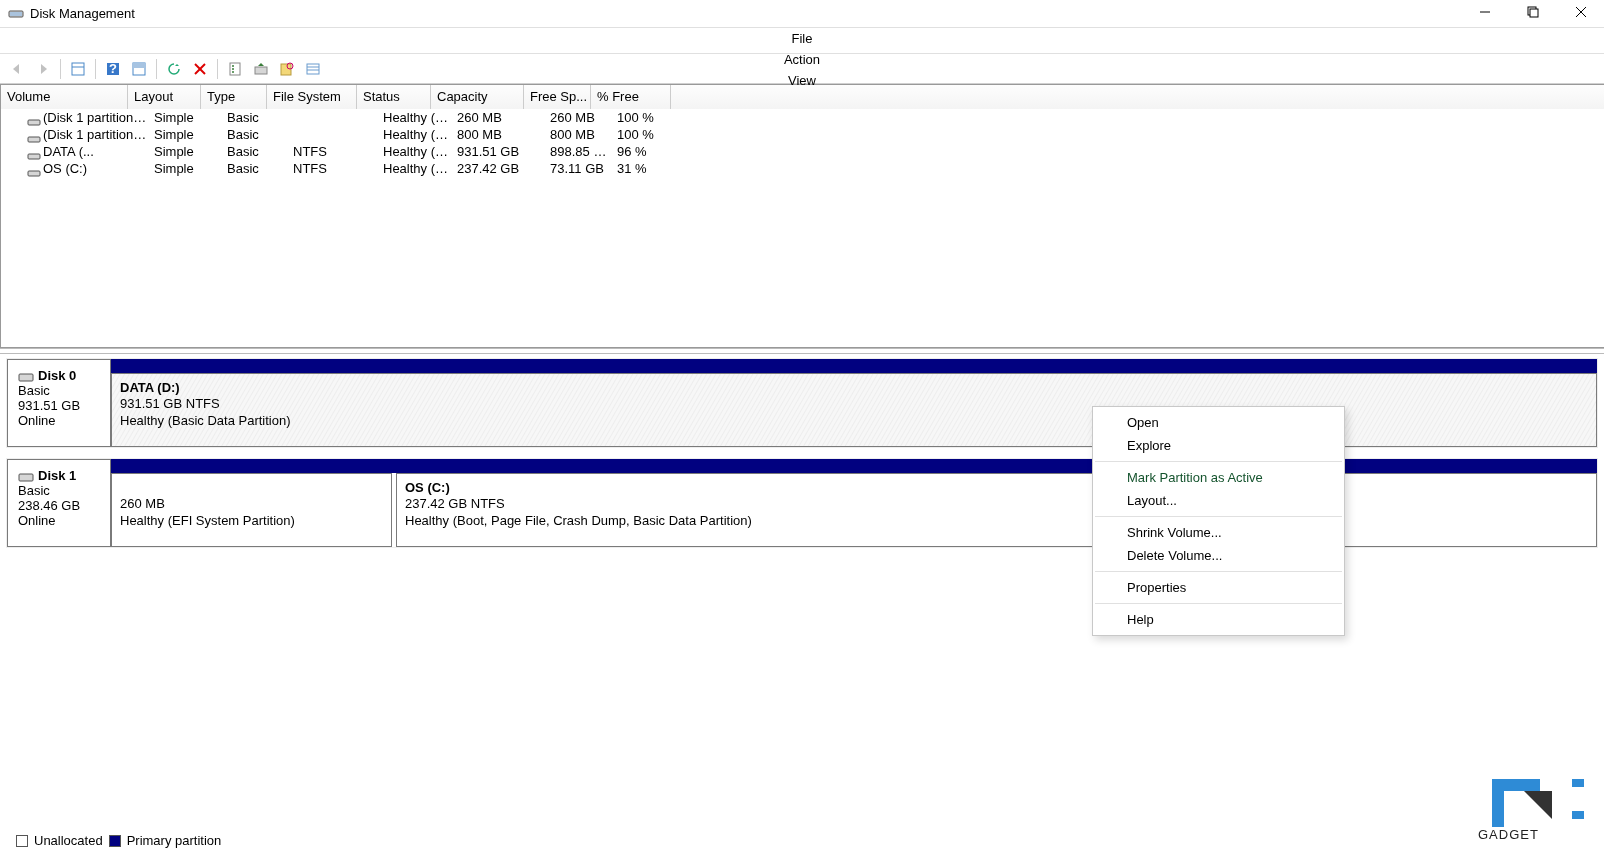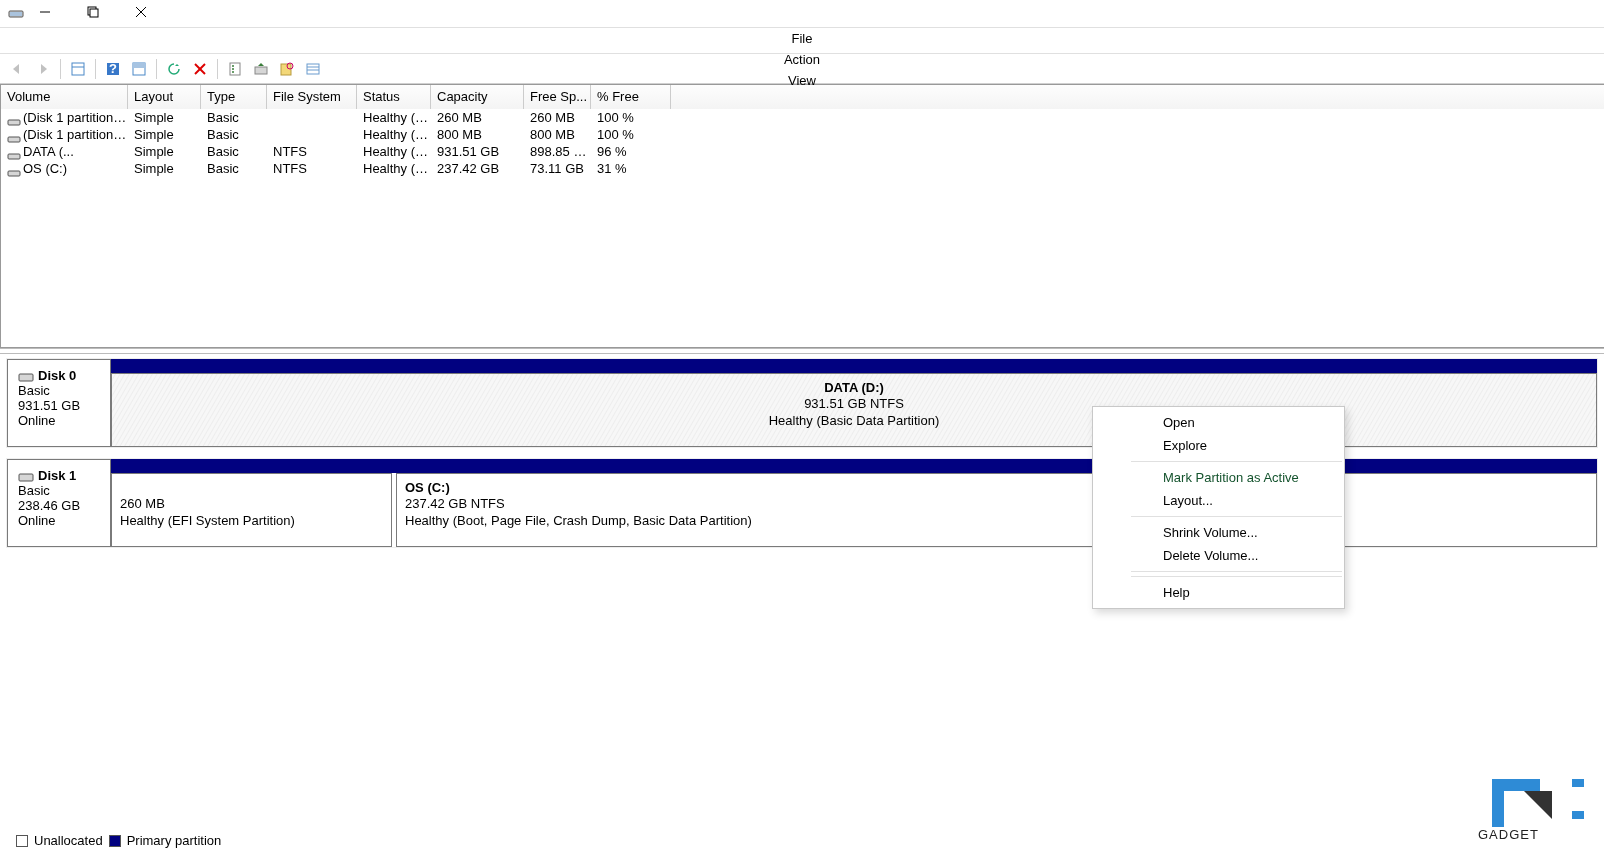--- a/index.html
+++ b/index.html
@@ -19,21 +19,21 @@
 .toolbar { height: 30px; display:flex; align-items:center; padding: 0 6px; gap: 4px; border-bottom: 1px solid #d0d0d0; }
 .toolbar .tbtn { width:22px; height:22px; display:flex; align-items:center; justify-content:center; border:1px solid transparent; }
 .toolbar .sep { width:1px; height:20px; background:#d0d0d0; margin:0 2px; }
 .toolbar svg { width:16px; height:16px; }
 .toolbar .disabled svg { opacity:0.45; }
 
 .volume-table { border-top: 1px solid #999; border-left:1px solid #999; border-bottom:1px solid #999; }
 .vt-header { display:flex; background:#fff; height:24px; border-bottom:1px solid #ddd; }
 .vt-header .col { height:24px; line-height:24px; padding-left:6px; border-right:1px solid #ccc; background:linear-gradient(#fdfdfd,#f4f4f4); position:relative; overflow:hidden; text-overflow:ellipsis; white-space:nowrap; cursor:default; }
 .vt-body { height: 238px; }
-.vt-row { display:flex; height:17px; line-height:17px; }
+.vt-row { display:flex; height:17px; line-height:17px;padding-left:20px; }
 .vt-row .cell { padding-left:6px; overflow:hidden; text-overflow:ellipsis; white-space:nowrap; }
 .disk-icon { display:inline-block; width:14px; height:10px; margin-right:2px; vertical-align:middle; }
 .disk-icon svg { width:14px; height:10px; }
 
 .separator-bar { height:6px; background:#fff; border-top:1px solid #bbb; border-bottom:1px solid #bbb; }
 
 .disk-pane { padding:4px 6px 8px 6px; }
 .disk-block { display:flex; margin-bottom:10px; border:1px solid #eee; }
 .disk-info { width:104px; padding:8px 4px 8px 10px; border:1px solid #7a7a7a; background:#fff; }
 .disk-info .name { font-weight:bold; }
@@ -63,20 +63,21 @@
 </head>
 <body>
 
 <div class="title-bar">
   <span class="app-icon">
     <svg viewBox="0 0 16 16">
         <rect x="1" y="5" width="14" height="6" rx="1" fill="#d6d6d6" stroke="#555"></rect>
         <rect x="2" y="6" width="12" height="4" fill="#aac3dd"></rect>
       </svg>
   </span>
+  <span class="title">Disk Management</span>
   <div class="win-controls">
     <span><svg viewBox="0 0 12 12">
           <line x1="1" y1="6" x2="11" y2="6" stroke="#000" stroke-width="1"></line>
         </svg></span>
     <span><svg viewBox="0 0 12 12">
           <rect x="1" y="1" width="8" height="8" fill="none" stroke="#000"></rect>
           <rect x="3" y="3" width="8" height="8" fill="#fff" stroke="#000"></rect>
         </svg></span>
     <span><svg viewBox="0 0 12 12">
           <line x1="1" y1="1" x2="11" y2="11" stroke="#000"></line>
@@ -238,21 +239,21 @@
         <div class="name"><span class="disk-ico"><svg viewBox="0 0 16 12">
               <rect x="1" y="3" width="14" height="7" rx="1" fill="#d6d6d6" stroke="#555"></rect>
             </svg></span>Disk 0</div>
         <div>Basic</div>
         <div>931.51 GB</div>
         <div>Online</div>
       </div>
       <div class="partitions">
         <div class="part-stripe"></div>
         <div class="part-row">
-          <div class="part-box hatched" style="width: 100%; text-align: center;">
+          <div class="part-box hatched" style="width: 100%;">
             <div class="pname">DATA  (D:)</div>
             <div class="pline">931.51 GB NTFS</div>
             <div class="pline">Healthy (Basic Data Partition)</div>
           </div>
         </div>
       </div>
     </div>
     <div class="disk-block">
       <div class="disk-info">
         <div class="name"><span class="disk-ico"><svg viewBox="0 0 16 12">
@@ -287,30 +288,31 @@
 
 <div style="height:226px;"></div>
 
 <div class="legend">
   <span class="swatch" style="#000000"></span>
   <span>Unallocated</span>
   <span class="swatch" style="background:#010180"></span>
   <span>Primary partition</span>
 </div>
 
-<div class="context-menu" id="context-menu" style="left:1092px; top:406px;padding-left:36px;">
+<div class="context-menu" id="context-menu" style="left:1092px; top:406px;">
     <div class="citem">Open</div>
     <div class="citem">Explore</div>
     <div class="csep"></div>
     <div class="citem disabled">Mark Partition as Active</div>
     <div class="citem">Layout...</div>
     <div class="csep"></div>
     <div class="citem">Shrink Volume...</div>
     <div class="citem">Delete Volume...</div>
     <div class="csep"></div>
+    <div class="citem">Properties</div>
     <div class="csep"></div>
     <div class="citem">Help</div>
   </div>
 
 <div class="watermark">
   <svg viewBox="0 0 120 70">
     <rect x="20" y="6" width="48" height="48" fill="#2e8bd6"></rect>
     <rect x="32" y="18" width="48" height="48" fill="#fff"></rect>
     <path d="M52 18 L80 18 L80 46 Z" fill="#323232"></path>
     <rect x="100" y="6" width="12" height="8" fill="#2e8bd6"></rect>

